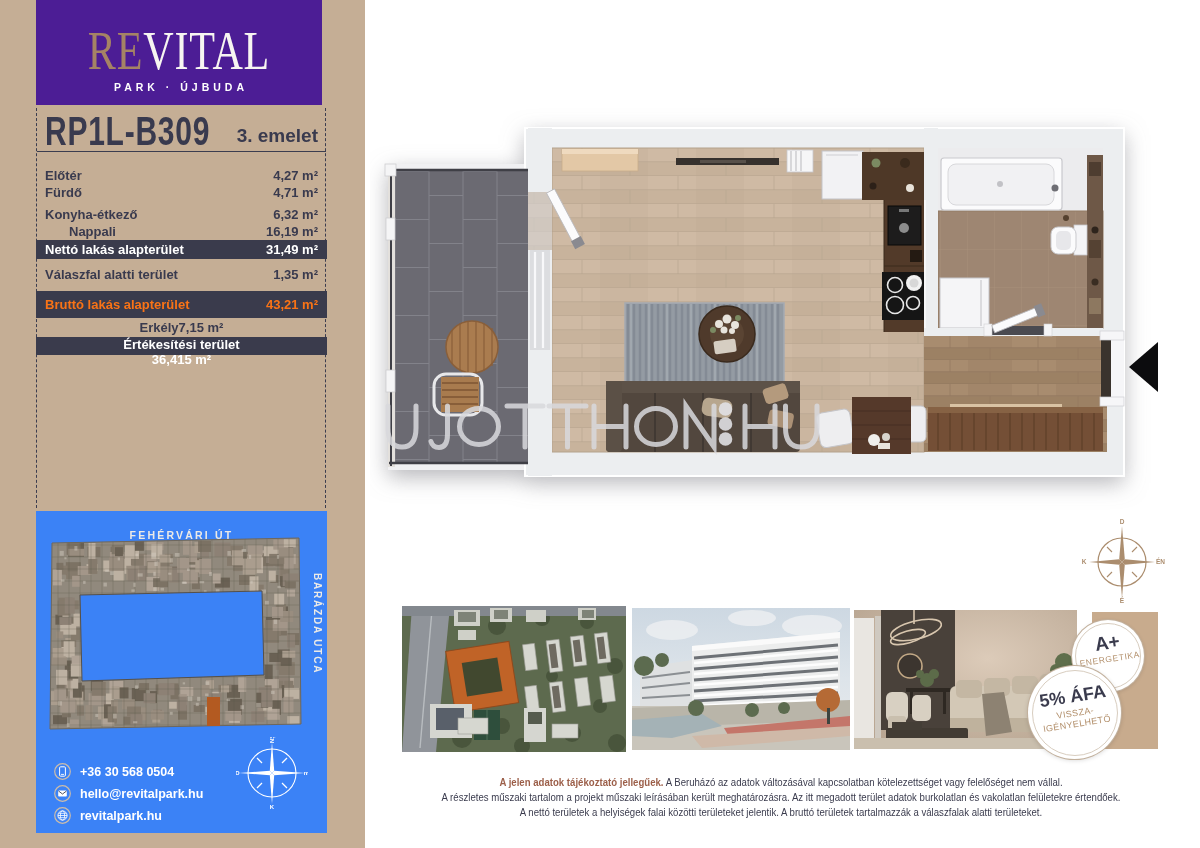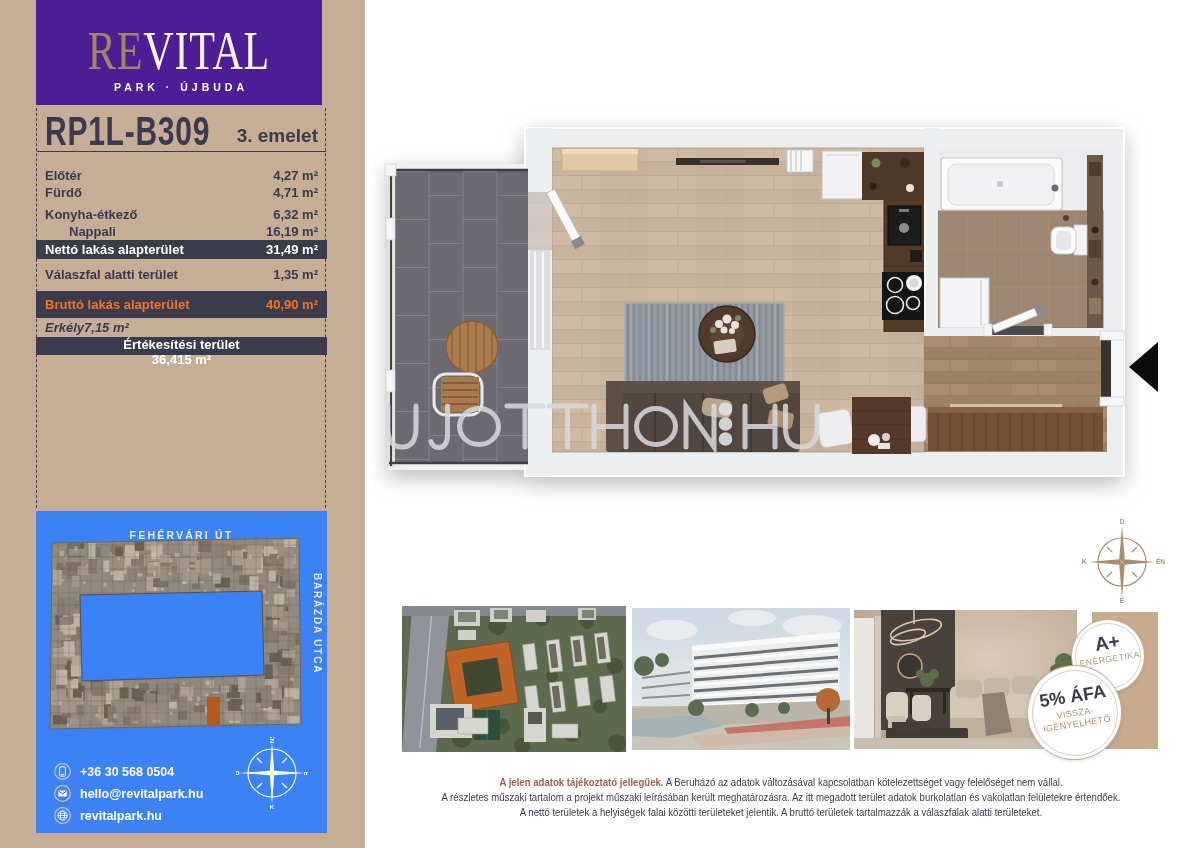--- a/index.html
+++ b/index.html
@@ -58,23 +58,23 @@
         <span>Nettó lakás alapterület</span>
         <span>31,49 m²</span>
       </div>
     <div style="height:32px;padding:0 9px;display:flex;justify-content:space-between;align-items:center;">
         <span>Válaszfal alatti terület</span>
         <span>1,35 m²</span>
       </div>
 
     <div style="height:27px;padding:0 9px;display:flex;justify-content:space-between;align-items:center;background:#3a3b4c;color:#f97316;">
         <span>Bruttó lakás alapterület</span>
-        <span>40,90 m²</span>
+        <span>43,21 m²</span>
       </div>
-    <div style="height:18.6px;padding:0 9px;display:flex;justify-content:flex-start;align-items:center;font-style:italic;">
+    <div style="height:18.6px;padding:0 9px;display:flex;justify-content:center;align-items:center;">
         <span>Erkély</span>
         <span>7,15 m²</span>
       </div>
 
     <div style="height:18px;padding:0 9px;display:flex;justify-content:space-between;align-items:center;background:#3a3b4c;color:#fff;flex-direction:column;">
         <span>Értékesítési terület</span>
         <span>36,415 m²</span>
       </div>
   </div>
 

